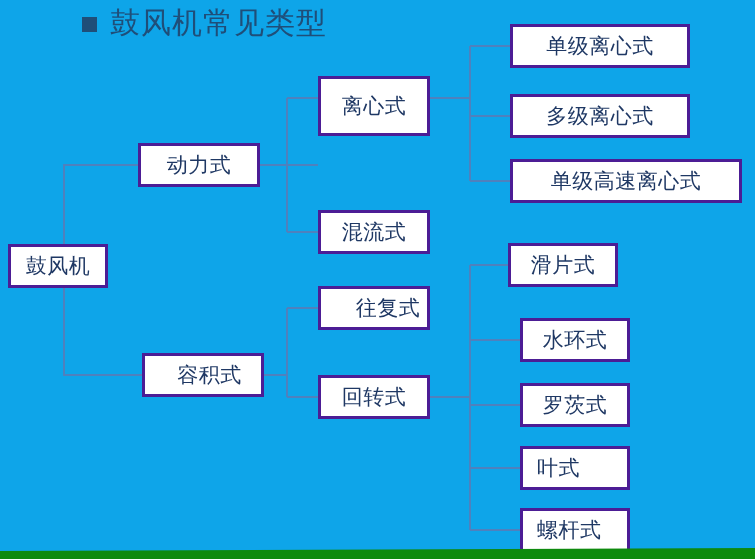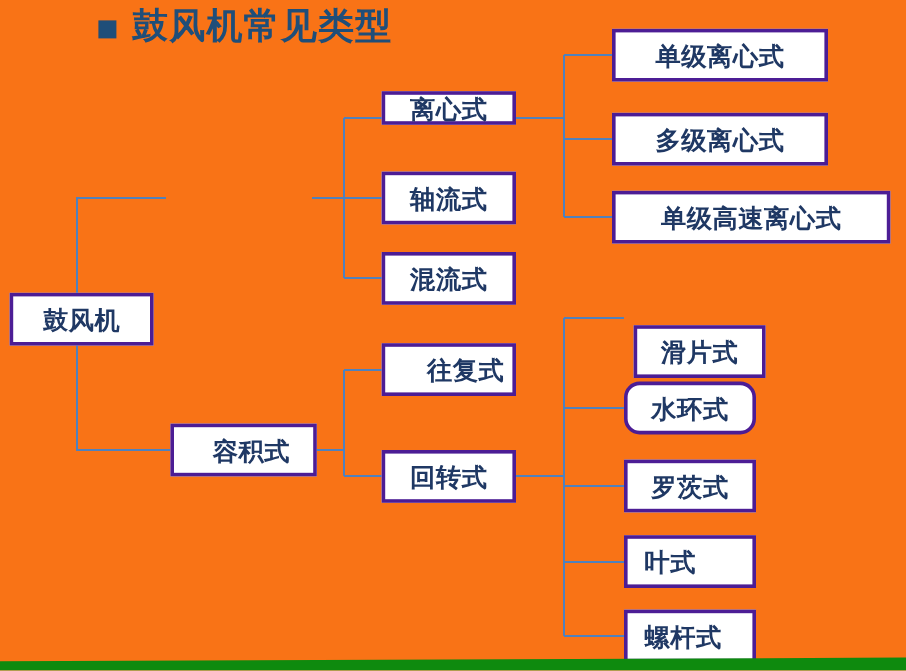--- a/index.html
+++ b/index.html
@@ -8,23 +8,22 @@
     padding: 0;
     background: #ffffff;
   }
   body {
     font-family: "DejaVu Sans", "Liberation Sans", sans-serif;
   }
   #slide {
     position: relative;
     width: 755px;
     height: 559px;
-    background: #f97316;
+    background: #0ea5e9;
     overflow: hidden;
-    font-weight: bold;
   }
   #connectors {
     position: absolute;
     left: 0;
     top: 0;
     width: 755px;
     height: 559px;
     pointer-events: none;
   }
   
@@ -118,36 +117,36 @@
       <path d="M 470 468 L 520 468"></path>
       <path d="M 470 530 L 520 530"></path>
     </g>
   </svg>
 
   <div class="title-row">
     <span class="title-bullet"></span>
     <span class="title-text">鼓风机常见类型</span>
   </div>
 
-  <div class="node" style="left:8px; top:244px; width:120px; height:44px;">鼓风机</div>
+  <div class="node" style="left:8px; top:244px; width:100px; height:44px;">鼓风机</div>
 
+  <div class="node" style="left:138px; top:143px; width:122px; height:44px;">动力式</div>
   <div class="node" style="left:142px; top:353px; width:122px; height:44px;padding-left:13px;">容积式</div>
 
-  <div class="node" style="left:318px; top:76px; width:112px; height:28px;text-align:right;">离心式</div>
-  <div class="node" style="left:318px; top:143px; width:112px; height:44px;">轴流式</div>
+  <div class="node" style="left:318px; top:76px; width:112px; height:60px;text-align:right;">离心式</div>
   <div class="node" style="left:318px; top:210px; width:112px; height:44px;">混流式</div>
   <div class="node" style="left:318px; top:286px; width:112px; height:44px;padding-left:28px;">往复式</div>
   <div class="node" style="left:318px; top:375px; width:112px; height:44px;">回转式</div>
 
   <div class="node" style="left:510px; top:24px; width:180px; height:44px;">单级离心式</div>
   <div class="node" style="left:510px; top:159px; width:232px; height:44px;">单级高速离心式</div>
   <div class="node" style="left:510px; top:94px; width:180px; height:44px;">多级离心式</div>
 
-  <div class="node" style="left:528px; top:243px; width:110px; height:44px;margin-top:28px;">滑片式</div>
-  <div class="node" style="left:520px; top:318px; width:110px; height:44px;border-radius:13px;">水环式</div>
+  <div class="node" style="left:508px; top:243px; width:110px; height:44px;">滑片式</div>
+  <div class="node" style="left:520px; top:318px; width:110px; height:44px;">水环式</div>
   <div class="node" style="left:520px; top:383px; width:110px; height:44px;">罗茨式</div>
   <div class="node align-left" style="left:520px; top:446px; width:110px; height:44px;">叶式</div>
   <div class="node align-left" style="left:520px; top:508px; width:110px; height:44px;">螺杆式</div>
 
   <svg class="bottom-bar" viewBox="0 0 755 14" preserveAspectRatio="none" aria-hidden="true">
     <polygon points="0,6 755,3 755,14 0,14" fill="#0E8A0E"></polygon>
   </svg>
 
 </div>
 

